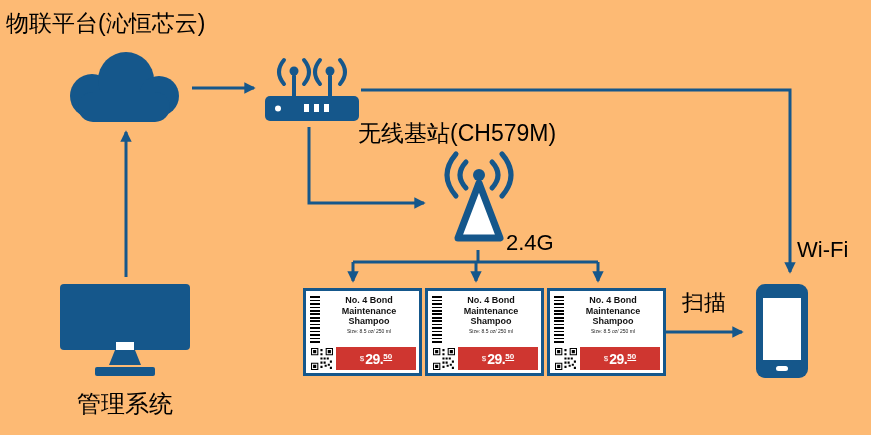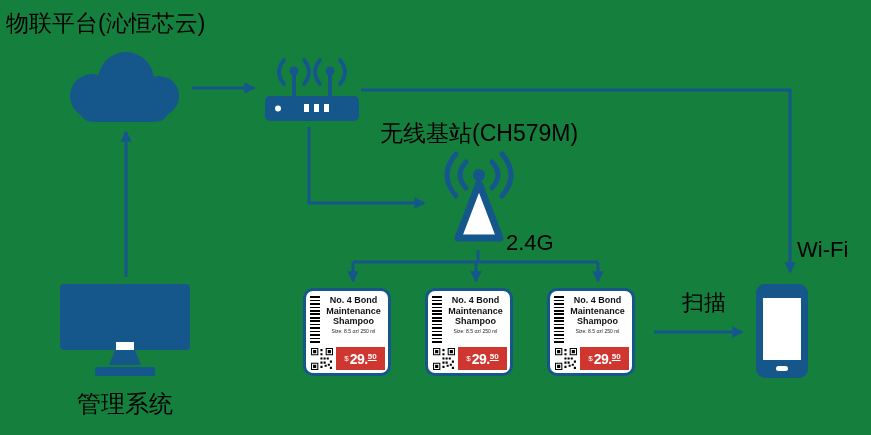--- a/index.html
+++ b/index.html
@@ -1,30 +1,30 @@
 <!DOCTYPE html>
 <html style="--primary: #15578B; --price_red: #CF3630; --background: #FFFFFF; --text: #000000;"><head>
 <meta charset="utf-8">
 <style>
   html,body{margin:0;padding:0;background:#fff;}
   .canvas{
-    position:relative;width:871px;height:435px;background:#15803d;overflow:hidden;
+    position:relative;width:871px;height:435px;background:#fdba74;overflow:hidden;
     font-family:"Liberation Sans","DejaVu Sans",sans-serif;color:#000;
   }
   .connectors{position:absolute;left:0;top:0;width:871px;height:435px;}
   .connectors path{stroke:#15578B;stroke-width:3;fill:none;}
   .connectors marker path{fill:#15578B;stroke:none;}
   .icon{position:absolute;color:#15578B;line-height:0;}
   .lbl{position:absolute;white-space:nowrap;font-size:23px;font-weight:500;color:#000;}
   .lbl.small{font-size:22px;}
   .lbl.center{text-align:center;}
   
   .esl-tag{
-    position:absolute;width:88px;height:88px;background:#fff;
-    border:3px solid #15578B;border-radius:10px;box-sizing:border-box;
+    position:absolute;width:119px;height:88px;background:#fff;
+    border:3px solid #15578B;border-radius:0;box-sizing:border-box;
   }
   .esl-barcode{
     position:absolute;left:4px;top:5px;width:10px;height:48px;
     background:repeating-linear-gradient(180deg,#000 0 1.5px,#fff 1.5px 3.5px);
   }
   .esl-title{
     position:absolute;left:16px;right:3px;top:4px;text-align:center;
     font-size:9px;line-height:10.5px;font-weight:bold;color:#111;
   }
   .esl-sub{
@@ -58,21 +58,21 @@
     <path d="M361,90 H790 V272" marker-end="url(#ah)"></path>
     <path d="M478,250 V262"></path>
     <path d="M353,262 H598"></path>
     <path d="M353,262 V281" marker-end="url(#ah)"></path>
     <path d="M476,262 V281" marker-end="url(#ah)"></path>
     <path d="M598,262 V281" marker-end="url(#ah)"></path>
     <path d="M654,332 H742" marker-end="url(#ah)"></path>
   </svg>
 
   <div class="lbl" style="left:6px;top:8px;">物联平台(沁恒芯云)</div>
-  <div class="lbl" style="left:380px;top:118px;">无线基站(CH579M)</div>
+  <div class="lbl" style="left:358px;top:118px;">无线基站(CH579M)</div>
   <div class="lbl small" style="left:506px;top:230px;">2.4G</div>
   <div class="lbl small" style="left:797px;top:237px;">Wi-Fi</div>
   <div class="lbl small" style="left:682px;top:288px;">扫描</div>
   <div class="lbl center" style="left:45px;top:388px;width:160px;font-size:24px;">管理系统</div>
   <div class="lbl center" style="left:718px;top:388px;width:130px;font-size:24px;margin-top:46px;">手机/PDA</div>
 
   <div class="icon" style="left:56px;top:44px;">
     <svg width="134" height="86" viewBox="0 0 134 86">
       <g fill="currentColor">
         <circle cx="36" cy="52" r="22"></circle>

